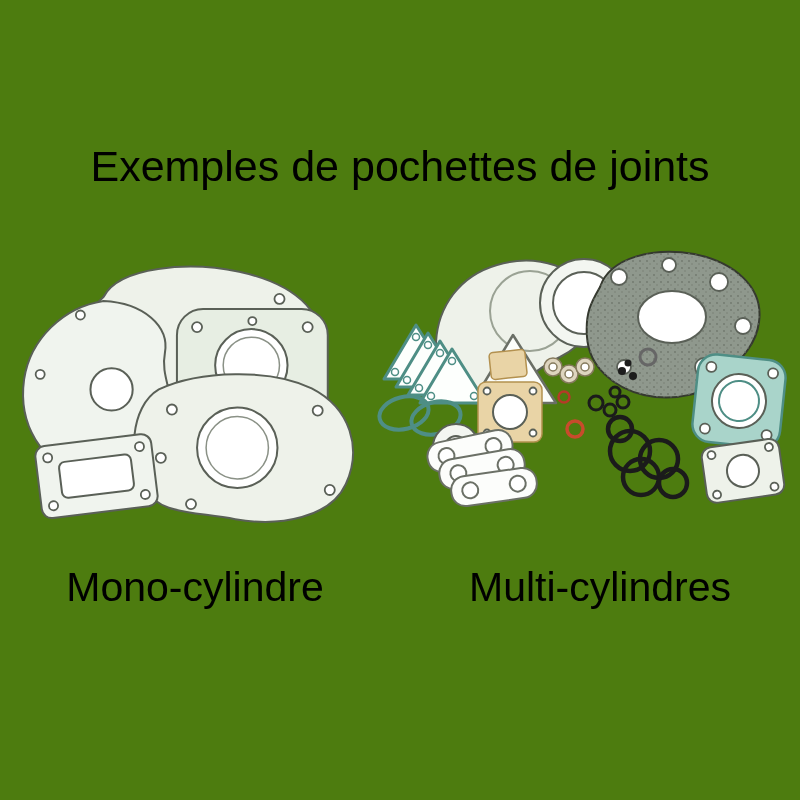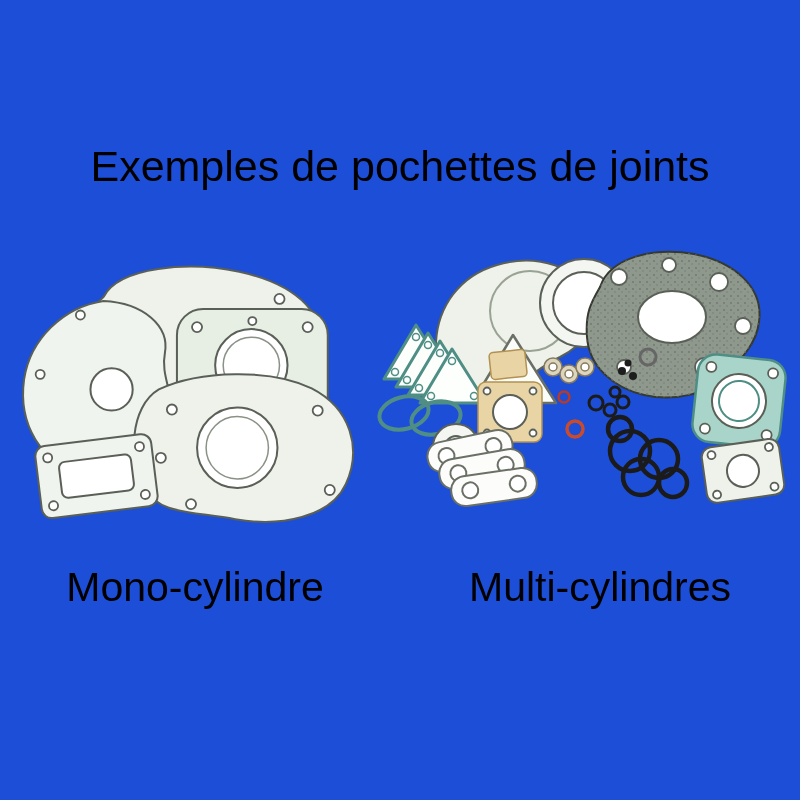--- a/index.html
+++ b/index.html
@@ -1,17 +1,17 @@
 <!DOCTYPE html>
 <html style="--outline: #5a6057; --dark-gasket: #8f988d; --teal: #4e8e85; --teal-fill: #a9d4ca; --tan: #e9d4a6; --tan-stroke: #b3914f; --oring: #1b1b1b; --orange: #c84b2c; --text: #000000;"><head>
 <meta charset="utf-8">
 <style>
   html,body { margin:0; padding:0; background:#fff; }
   #app {
-    position:relative; width:800px; height:800px; background:#1d4ed8;
+    position:relative; width:800px; height:800px; background:#4d7c0f;
     font-family:"Liberation Sans", sans-serif; color:#000; overflow:hidden;
   }
   .title {
     position:absolute; top:141px; left:0; width:800px;
     text-align:center; font-size:43px; line-height:1.18; color:#000;
   }
   .figure { position:absolute; }
   .figure svg { display:block; }
   .fig-left  { left:8px;  top:256px; width:362px; height:288px; }
   .fig-right { left:372px; top:244px; width:420px; height:292px; }

